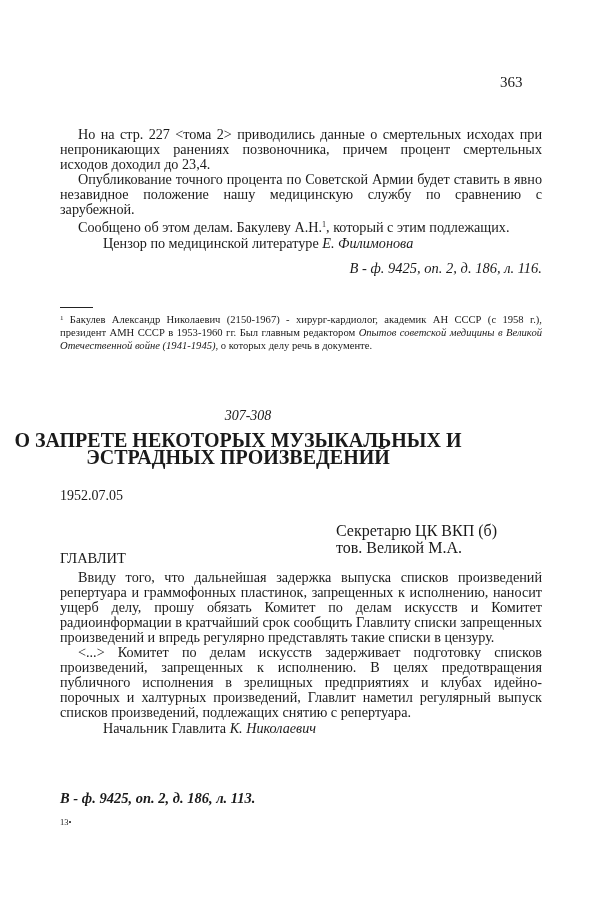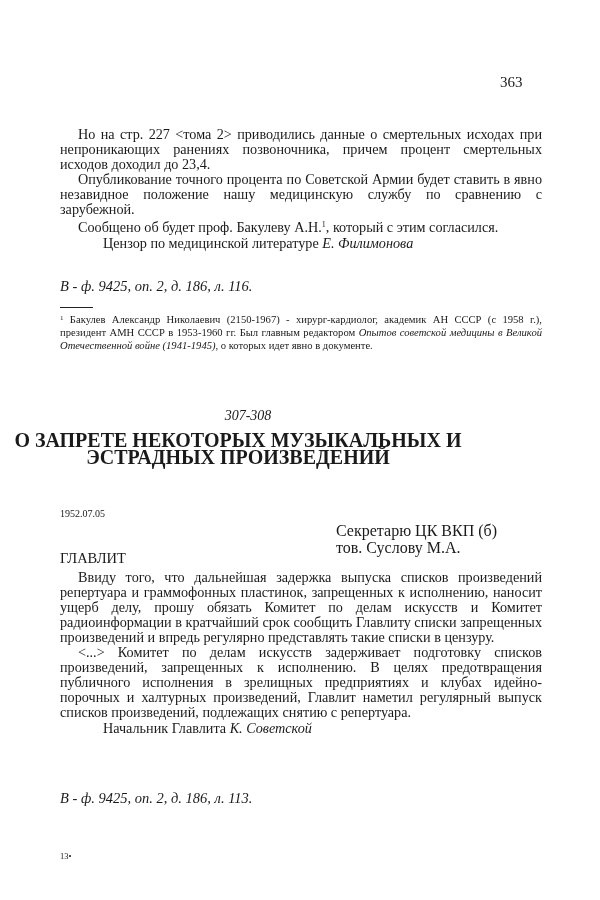--- a/index.html
+++ b/index.html
@@ -10,60 +10,60 @@
   .p { font-size: 14.2px; line-height: 15px; text-align: justify; text-indent: 18px; margin: 0; }
   .sig { font-size: 14.2px; line-height: 16.6px; margin: 0; padding-left: 43px; }
   .sig i { font-style: italic; }
   .ref { font-size: 14.5px; font-style: italic; margin: 0; }
   .fn-rule { position: absolute; left: 60px; top: 307px; width: 33px; height: 1px; background: #222; }
   .fn { position: absolute; left: 60px; top: 312px; width: 482px; font-size: 10.6px; line-height: 13px; text-align: justify; margin: 0; }
   .fn sup { font-size: 7px; vertical-align: 3px; }
   .fn i { font-style: italic; }
   .docnum { position: absolute; top: 408px; left: 0; width: 496px; text-align: center; font-size: 14px; font-style: italic; }
   .title { position: absolute; top: 432px; left: 0; width: 476px; text-align: center; font-size: 20px; font-weight: bold; line-height: 17px; }
-  .date { position: absolute; top: 488px; left: 60px; font-size: 10px; margin-top: 20px; }
+  .date { position: absolute; top: 488px; left: 60px; font-size: 14px; }
   .from { position: absolute; top: 522px; left: 60px; font-size: 14.5px; margin-top: 28px; }
   .to { position: absolute; top: 522px; left: 336px; font-size: 16px; line-height: 17px; }
-  .sheet { position: absolute; top: 817px; left: 60px; font-size: 8.5px; margin-top: 34px; }
+  .sheet { position: absolute; top: 817px; left: 60px; font-size: 8.5px; }
   sup.fnref { font-size: 8px; vertical-align: 5px; }
 </style>
 </head>
 <body>
 
 <div class="page-number">363</div>
 
 <div class="block" style="top:127px;">
   <p class="p">Но на стр. 227 &lt;тома 2&gt; приводились данные о смертельных исходах при непроникающих ранениях позвоночника, причем процент смертельных исходов доходил до 23,4.</p>
   <p class="p">Опубликование точного процента по Советской Армии будет ставить в явно незавидное положение нашу медицинскую службу по сравнению с зарубежной.</p>
-  <p class="p"><span>Сообщено об будет проф. Бакулеву А.Н.</span><sup class="fnref">1</sup><span>, который с этим согласился.</span></p>
+  <p class="p"><span>Сообщено об этом делам. Бакулеву А.Н.</span><sup class="fnref">1</sup><span>, который с этим подлежащих.</span></p>
   <p class="sig"><span>Цензор по медицинской литературе </span><i>Е. Филимонова</i></p>
 </div>
 
-<div class="block" style="top:278px;">
+<div class="block" style="top:260px;text-align:right;">
   <p class="ref">В - ф. 9425, оп. 2, д. 186, л. 116.</p>
 </div>
 
 <div class="fn-rule"></div>
-<p class="fn"><sup>1</sup><span> Бакулев Александр Николаевич (2150-1967) - хирург-кардиолог, академик АН СССР (с 1958 г.), президент АМН СССР в 1953-1960 гг. Был главным редактором </span><i>Опытов советской медицины в Великой Отечественной войне (1941-1945)</i><span>, о которых идет явно в документе.</span></p>
+<p class="fn"><sup>1</sup><span> Бакулев Александр Николаевич (2150-1967) - хирург-кардиолог, академик АН СССР (с 1958 г.), президент АМН СССР в 1953-1960 гг. Был главным редактором </span><i>Опытов советской медицины в Великой Отечественной войне (1941-1945)</i><span>, о которых делу речь в документе.</span></p>
 
 <div class="docnum">307-308</div>
 <div class="title">
   <div>О ЗАПРЕТЕ НЕКОТОРЫХ МУЗЫКАЛЬНЫХ И</div>
   <div>ЭСТРАДНЫХ ПРОИЗВЕДЕНИЙ</div>
 </div>
 <div class="date">1952.07.05</div>
 <div class="from">ГЛАВЛИТ</div>
 <div class="to">
   <div>Секретарю ЦК ВКП (б)</div>
-  <div>тов. Суслову М.А.</div>
+  <div>тов. Великой М.А.</div>
 </div>
 
 <div class="block" style="top:570px;">
   <p class="p">Ввиду того, что дальнейшая задержка выпуска списков произведений репертуара и граммофонных пластинок, запрещенных к исполнению, наносит ущерб делу, прошу обязать Комитет по делам искусств и Комитет радиоинформации в кратчайший срок сообщить Главлиту списки запрещенных произведений и впредь регулярно представлять такие списки в цензуру.</p>
   <p class="p">&lt;...&gt; Комитет по делам искусств задерживает подготовку списков произведений, запрещенных к исполнению. В целях предотвращения публичного исполнения в зрелищных предприятиях и клубах идейно-порочных и халтурных произведений, Главлит наметил регулярный выпуск списков произведений, подлежащих снятию с репертуара.</p>
-  <p class="sig"><span>Начальник Главлита </span><i>К. Советской</i></p>
+  <p class="sig"><span>Начальник Главлита </span><i>К. Николаевич</i></p>
 </div>
 
-<div class="block" style="top:790px;">
+<div class="block" style="top:790px;font-weight:bold;">
   <p class="ref">В - ф. 9425, оп. 2, д. 186, л. 113.</p>
 </div>
 
 <div class="sheet">13•</div>
 
 </body></html>

